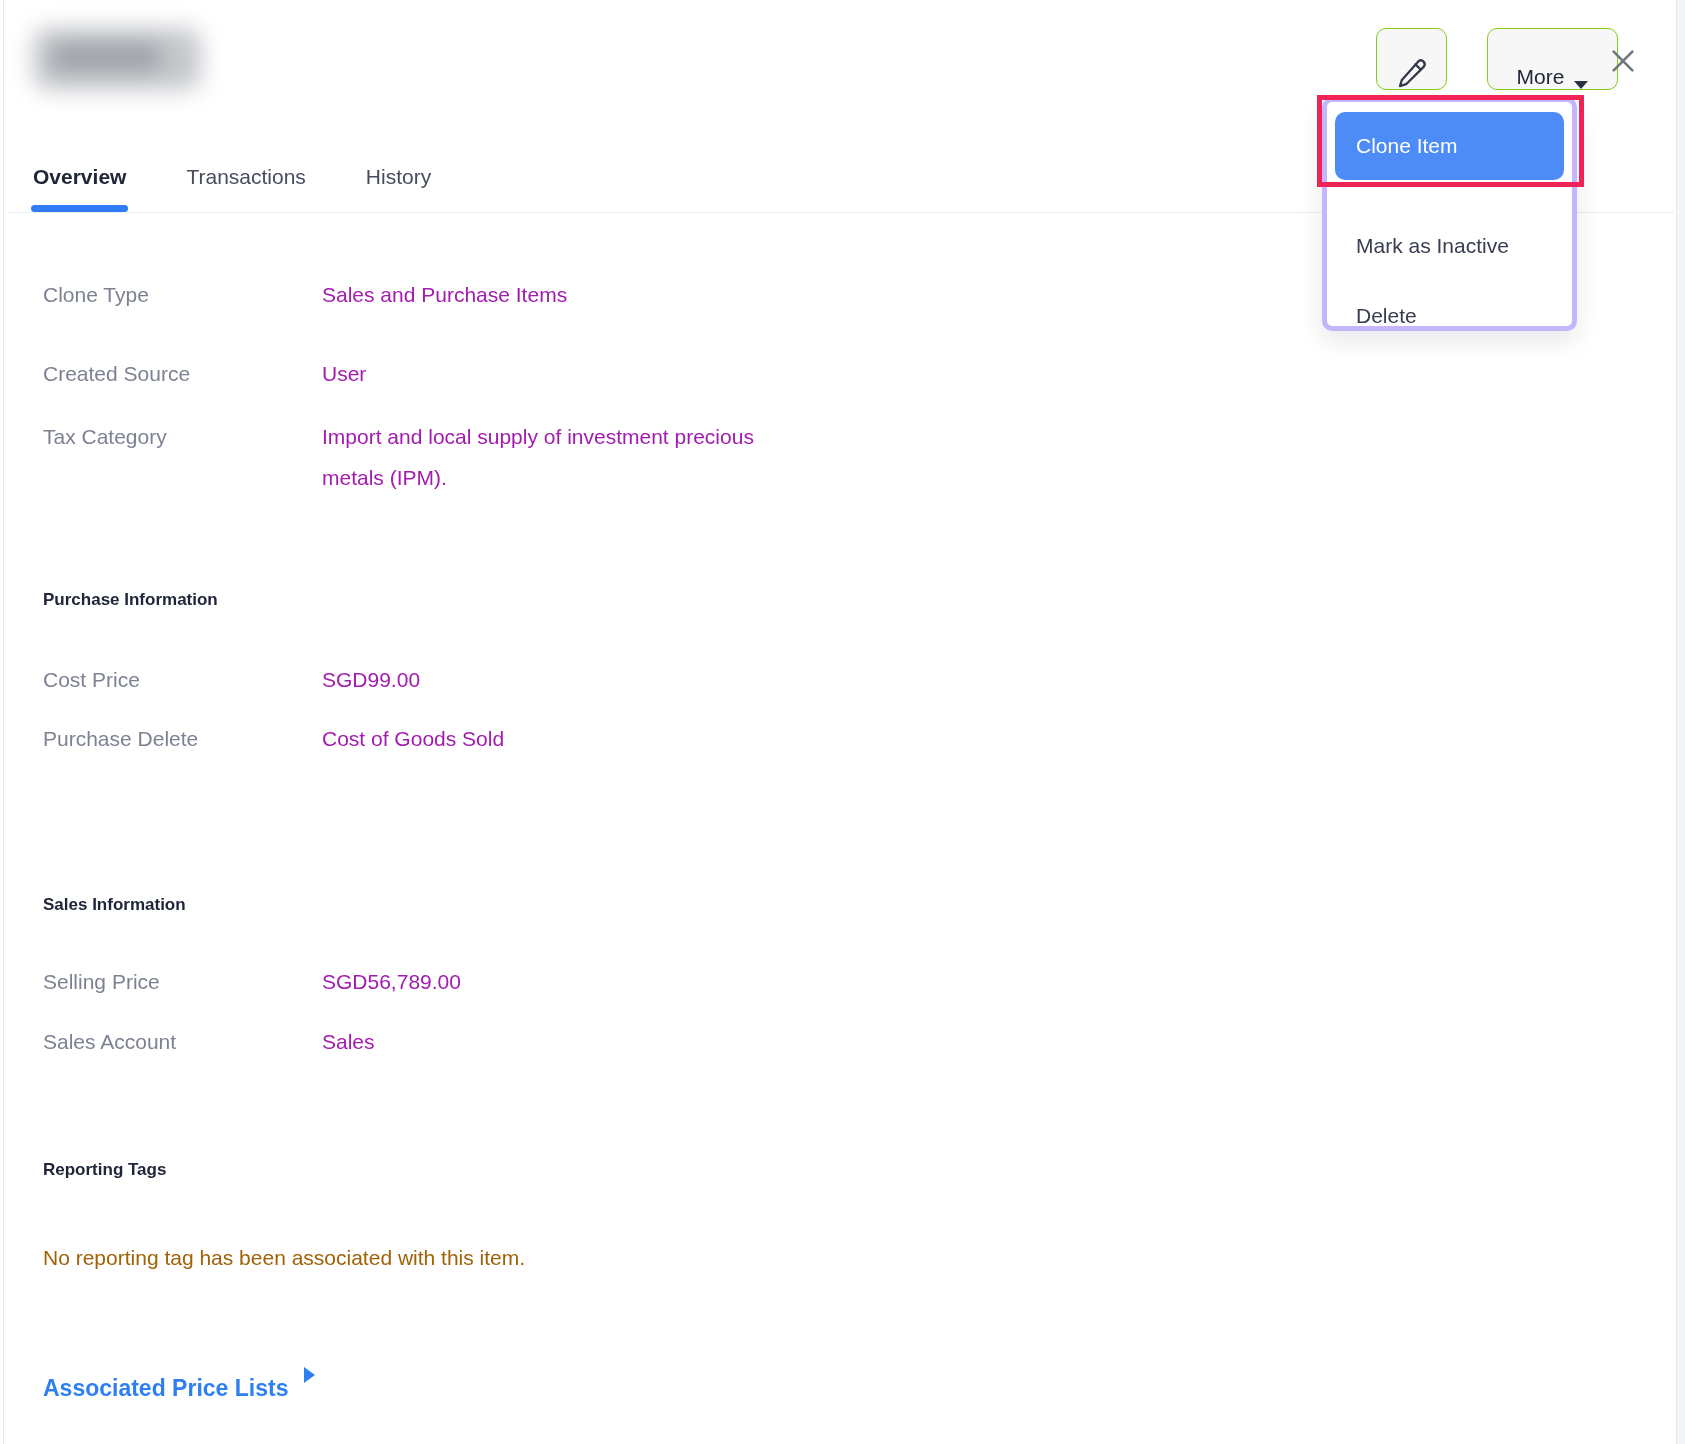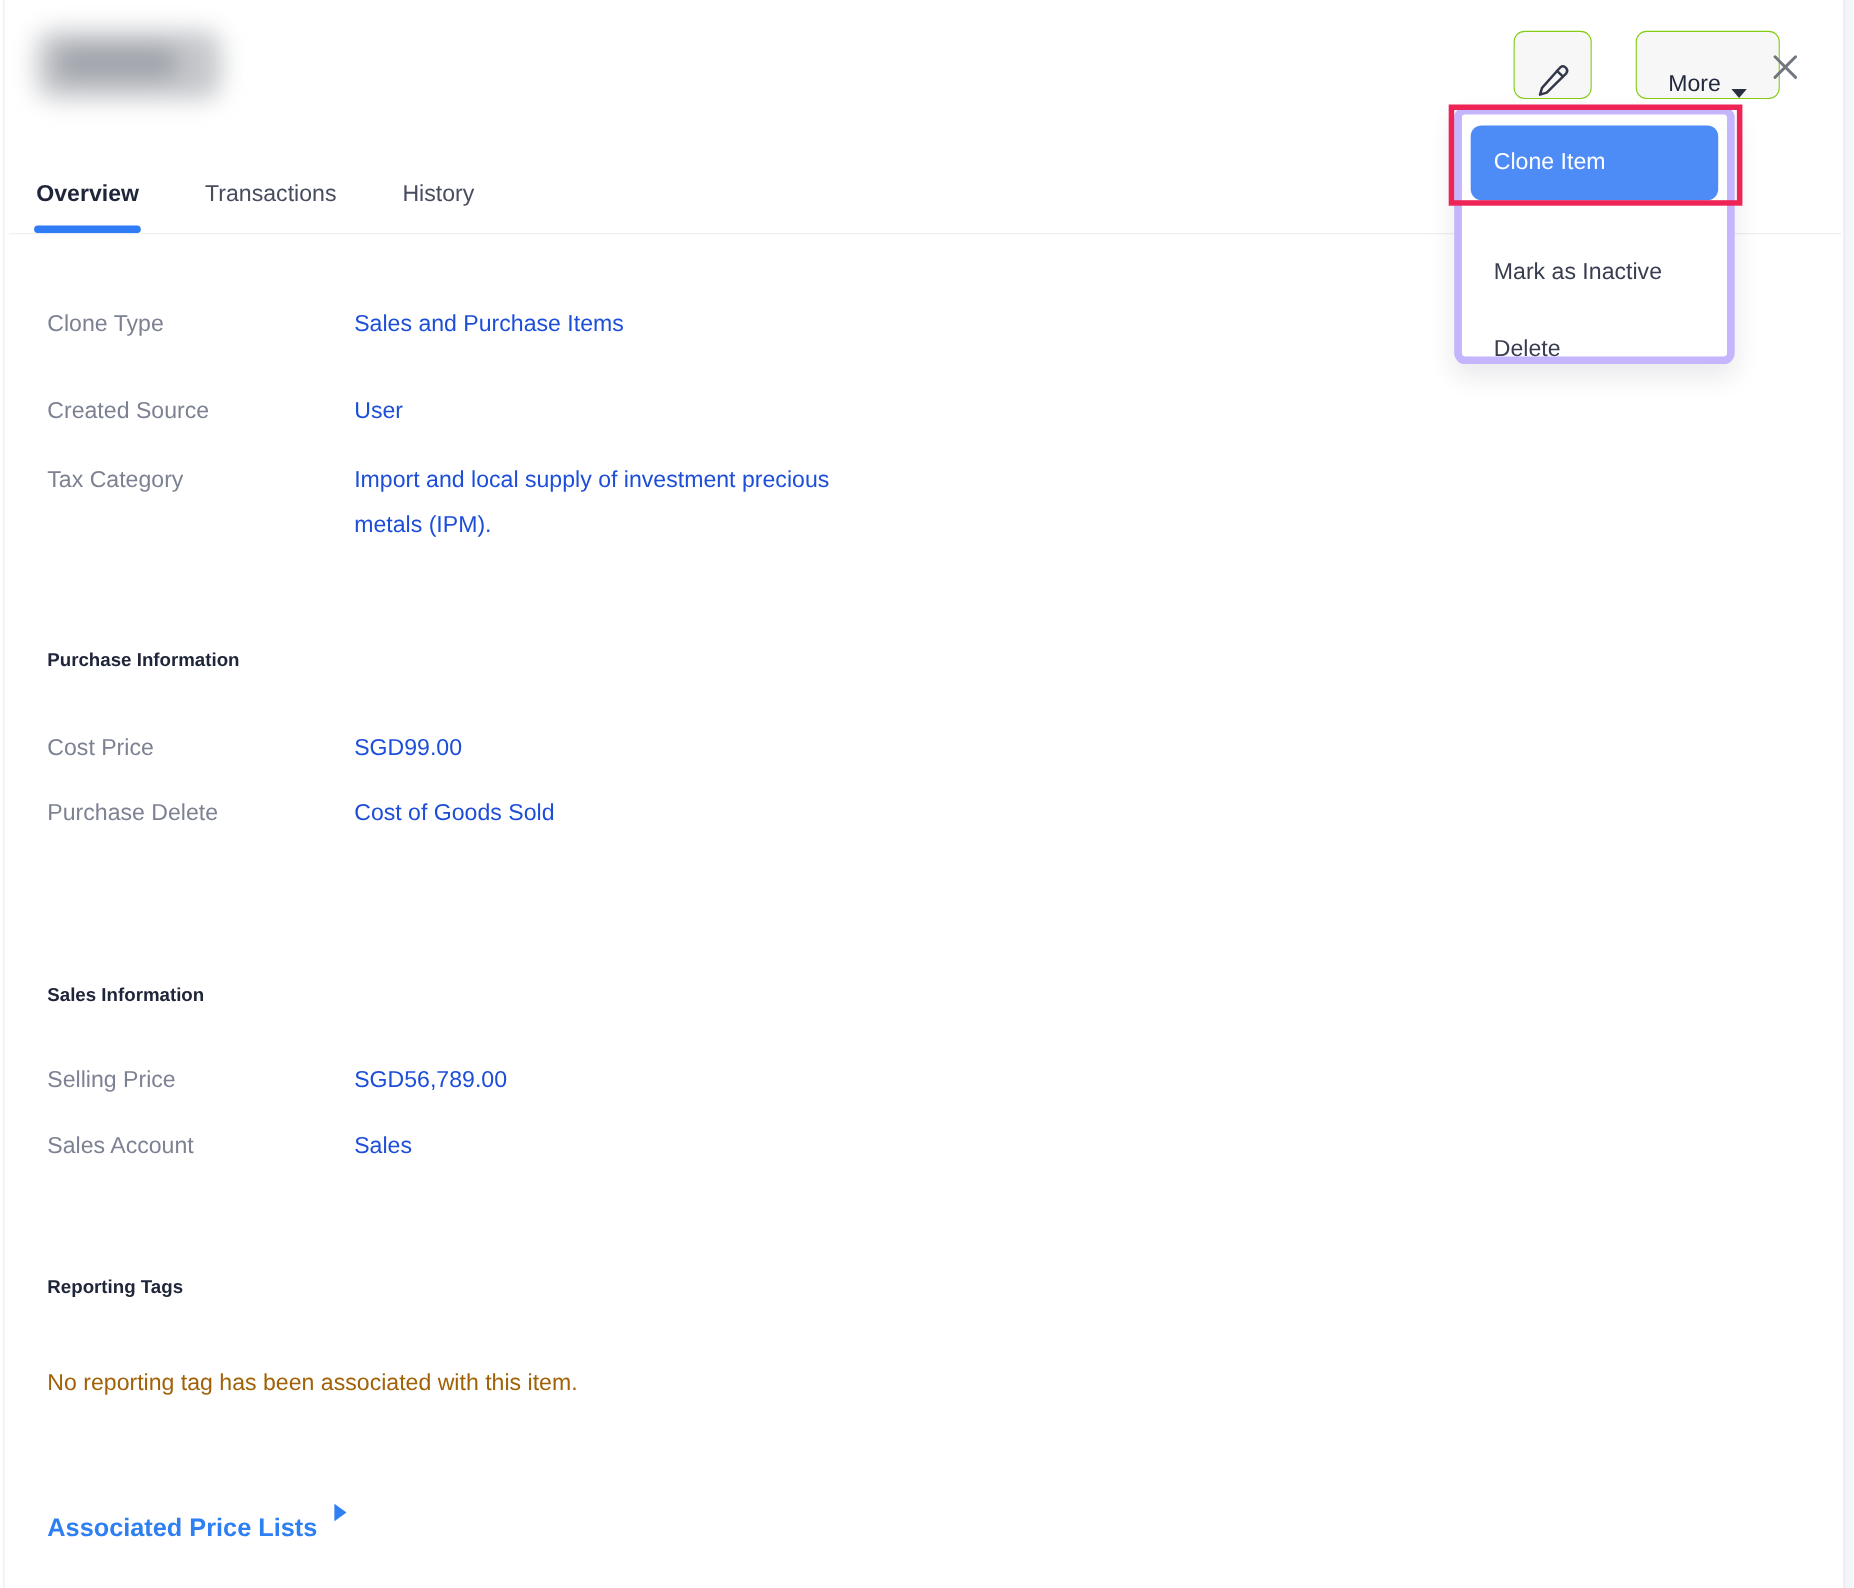--- a/index.html
+++ b/index.html
@@ -70,21 +70,21 @@
     background: #ebedf1;
   }
 
   
   .row {
     position: absolute; left: 43px;
     display: grid; grid-template-columns: 160px auto; column-gap: 119px;
     font-size: 21px; line-height: 41px;
   }
   .row .label { color: #7d8293; }
-  .row .value { color: #1d4ed8; max-width: 450px; }
+  .row .value { color: #a21caf; max-width: 450px; }
 
   .section-title {
     position: absolute; left: 43px;
     font-size: 17px; font-weight: 600; color: #20263a; line-height: 42px;
   }
 
   .empty-text {
     position: absolute; left: 43px; top: 1237px;
     font-size: 21px; color: #a16207; line-height: 41px;
   }
@@ -97,21 +97,21 @@
   }
   .caret-right {
     width: 0; height: 0;
     border-top: 8px solid transparent; border-bottom: 8px solid transparent;
     border-left: 11px solid #2d7ff2;
   }
 
   
   .dropdown {
     position: absolute; left: 1322px; top: 97px; width: 255px; height: 234px;
-    background: #ffffff; border: 7px solid #c4b5fd; border-radius: 10px;
+    background: #ffffff; border: 5px solid #c4b5fd; border-radius: 10px;
     box-shadow: 0 10px 24px rgba(25, 31, 58, 0.10);
     z-index: 20; padding-top: 10px;
   }
   .menu-item-highlight {
     margin: 0 8px 8px 8px; height: 68px;
     background: #4d8cf6; border-radius: 10px;
     display: flex; align-items: center; padding-left: 21px;
     color: #ffffff; font-size: 21px; font-weight: 500; cursor: pointer;
   }
   .menu-item {

